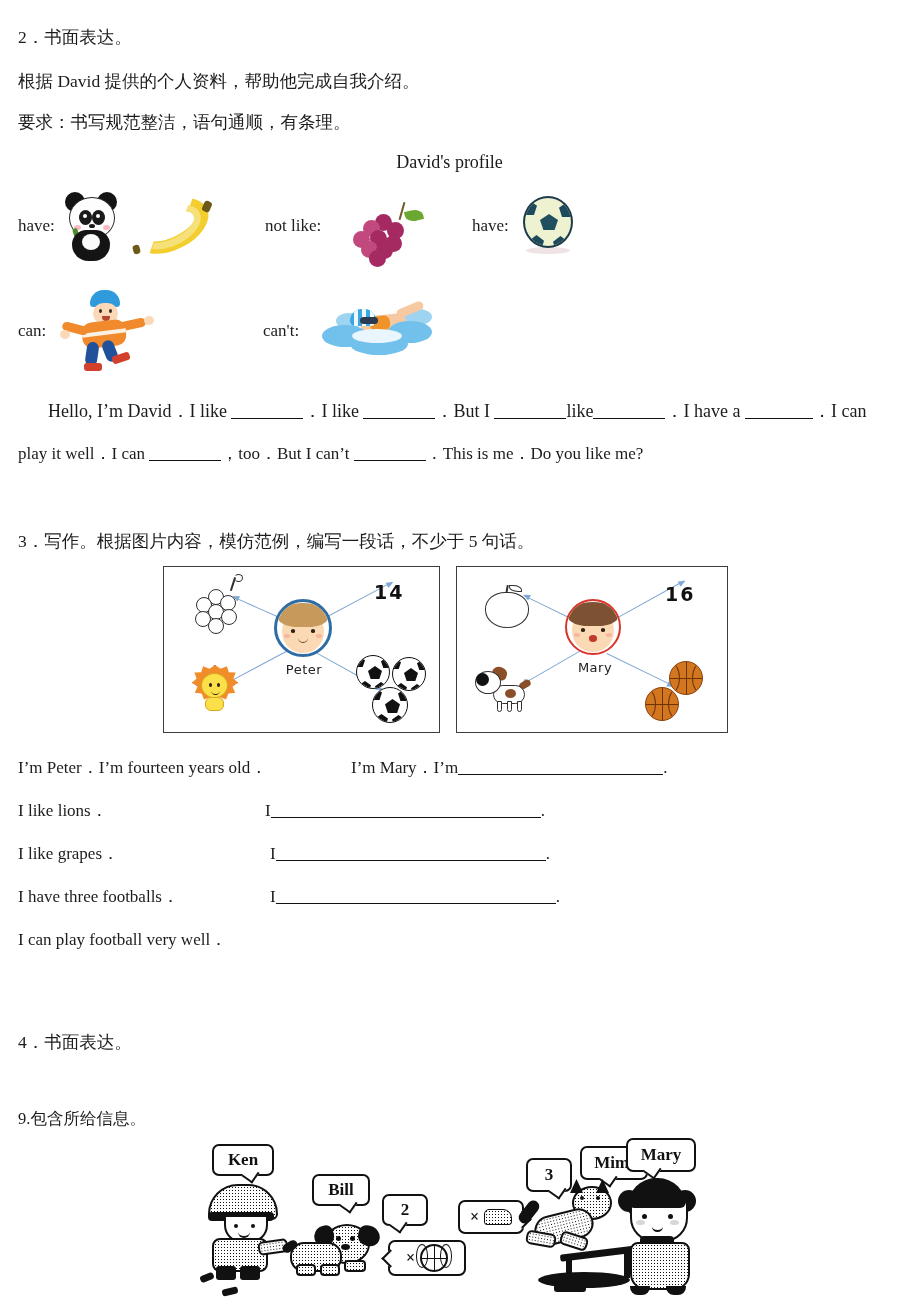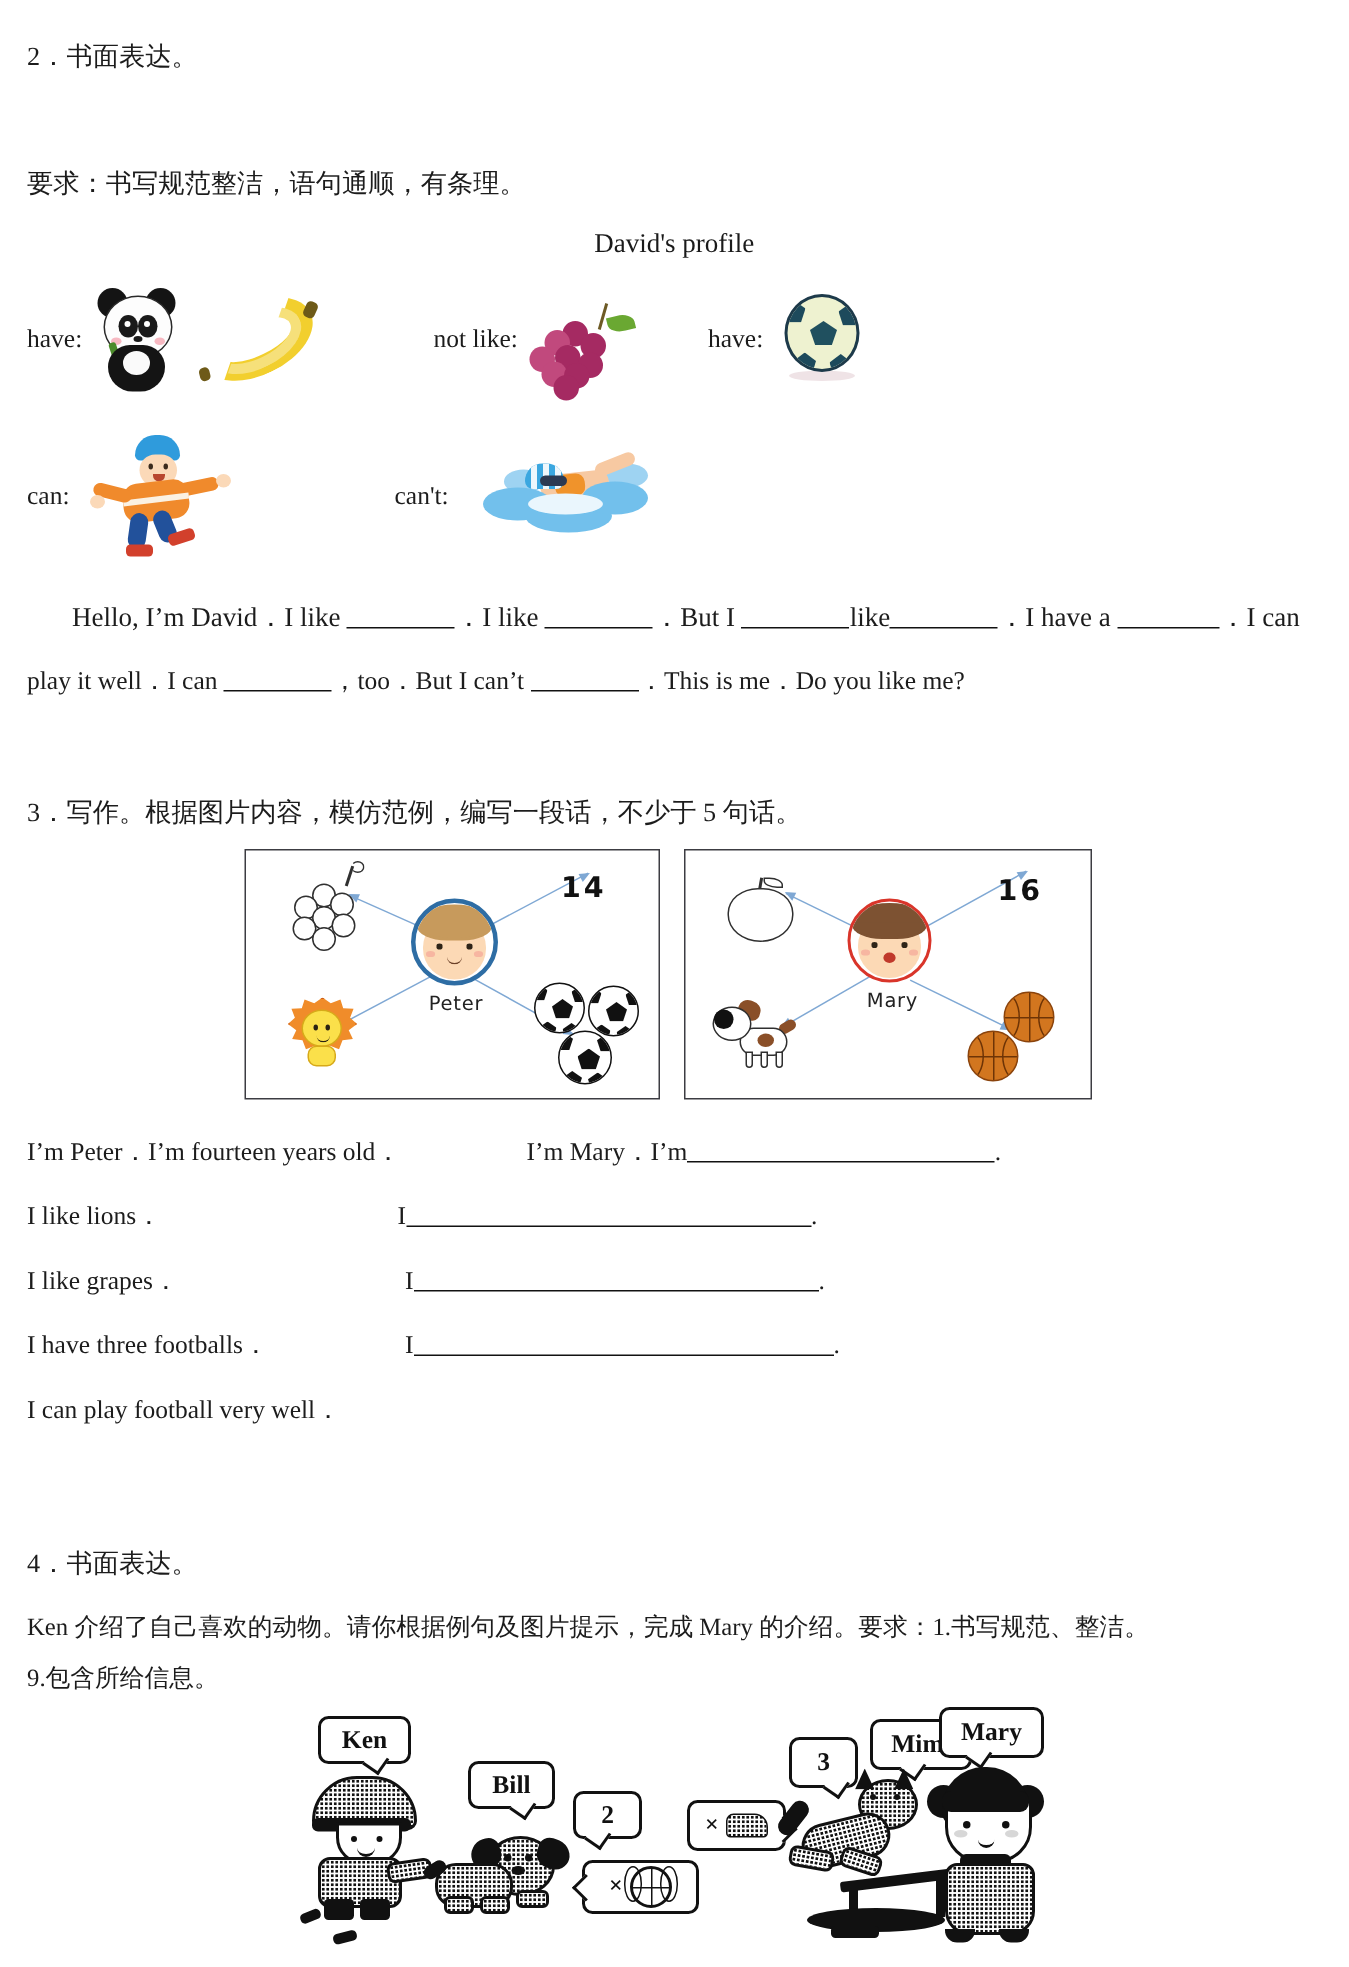--- a/index.html
+++ b/index.html
@@ -249,20 +249,21 @@
 
   .kenkid { position: absolute; }
   .marykid { position: absolute; }
 </style>
 </head>
 <body>
 
 <div class="page">
 
   <div class="ln cn" style="left:18px; top:26px;">2．书面表达。</div>
+  <div class="ln cn" style="left:18px; top:70px;">根据 David 提供的个人资料，帮助他完成自我介绍。</div>
   <div class="ln cn" style="left:18px; top:111px;">要求：书写规范整洁，语句通顺，有条理。</div>
 
   <div class="profile-title">David's profile</div>
 
   <div class="ln plabel" style="left:18px; top:215px;">have:</div>
 
   <div class="art" style="left:63px; top:190px;">
     <div class="panda">
       <div class="ear l"></div>
         <div class="ear r"></div>
@@ -286,21 +287,21 @@
 
   <div class="art" style="left:129px; top:198px;">
     <div class="banana">
       <div class="b1"></div>
       <div class="b2"></div>
       <div class="tipA"></div>
       <div class="tipB"></div>
     </div>
   </div>
 
-  <div class="ln plabel" style="left:265px; top:215px;margin-left:24px;">not like:</div>
+  <div class="ln plabel" style="left:265px; top:215px;">not like:</div>
 
   <div class="art" style="left:345px; top:200px;">
     <div class="grapes">
       <div class="stem"></div>
         <div class="leaf"></div>
       <i style="left:30px; top:14px;"></i>
       <i class="lt" style="left:18px; top:20px;"></i>
       <i style="left:42px; top:22px;"></i>
       <i class="lt" style="left:8px; top:31px;"></i>
       <i style="left:25px; top:30px;"></i>
@@ -519,21 +520,20 @@
   </div>
 
   <div class="ln" style="left:18px; top:886px;">I have three footballs．</div>
   <div class="ln" style="left:270px; top:886px;">
     <span>I</span><span class="u-line" style="width:280px"></span>.
   </div>
 
   <div class="ln" style="left:18px; top:929px;">I can play football very well．</div>
 
   <div class="ln cn" style="left:18px; top:1031px;">4．书面表达。</div>
-  <div class="ln cn" style="left:18px; top:1074px; font-size:16.5px;">Ken 介绍了自己喜欢的动物。请你根据例句及图片提示，完成 Mary 的介绍。要求：1.书写规范、整洁。</div>
   <div class="ln cn" style="left:18px; top:1108px; font-size:16.5px;">9.包含所给信息。</div>
 
   <div style="position:absolute; left:196px; top:1138px; width:510px; height:170px;">
 
     <div class="bubble" style="left:16px; top:6px; width:62px; height:32px;">
       <span>Ken</span>
       <span class="tail" style="left:30px; bottom:-7px;"></span>
     </div>
 
     <div class="kenkid" style="left:8px; top:44px; width:84px; height:100px;">

